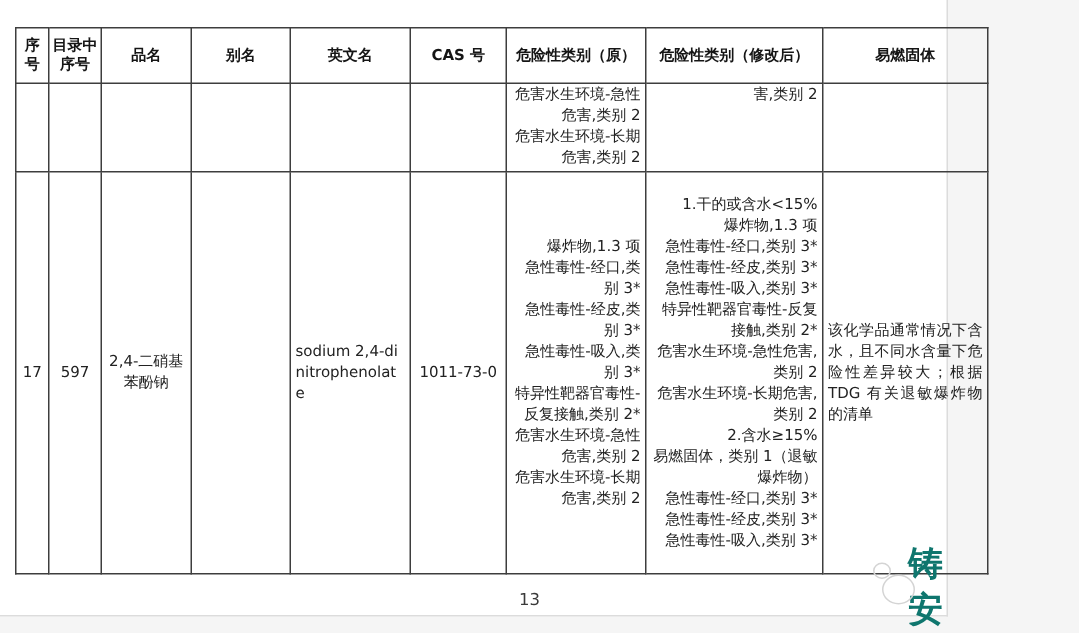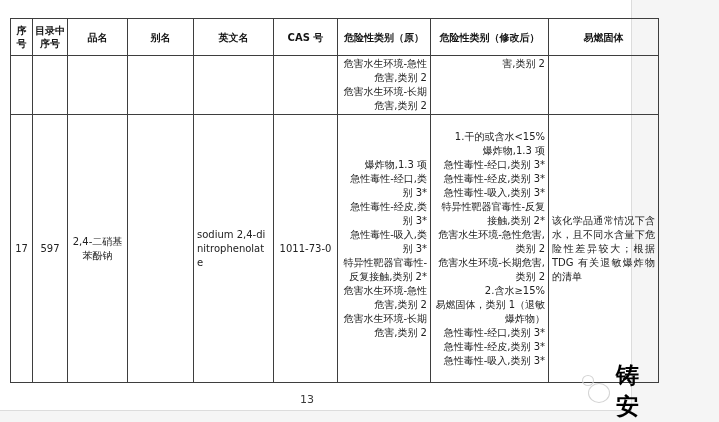--- a/index.html
+++ b/index.html
@@ -44,38 +44,38 @@
   tr.hdr  th { height:37px; }
   tr.carry td { height:56px; vertical-align:top; }
   tr.main td { height:268px; }
   td.center { text-align:center; }
   td.eng { text-align:left; word-break:break-all; }
   td.list { text-align:right; }
   td.reason { text-align:justify; }
   .b { font-weight:normal; }
   .page-number {
     position:absolute; left:300px; top:393px; width:60px;
-    text-align:left; font-size:11px; color:#3a3a3a;
+    text-align:right; font-size:11px; color:#3a3a3a;
   }
   .watermark {
     position:absolute; left:580px; top:360px;
     display:flex; align-items:center;
     color:#cdcdcd;
   }
   .wm-icon { position:relative; width:36px; height:36px; display:inline-block; }
   .wm-icon .c1 {
     position:absolute; left:2px; top:2px; width:12px; height:11px;
     border:1px solid #d4d4d4; border-radius:50%;
   }
   .wm-icon .c2 {
     position:absolute; left:8px; top:10px; width:22px; height:20px;
     border:1px solid #d4d4d4; border-radius:50%;
   }
   .wm-text {
-    font-size:23px; letter-spacing:2px; color:#000000; font-weight:bold;text-align:right;
+    font-size:23px; letter-spacing:2px; color:#0f766e; font-weight:bold;
   }
 </style>
 </head>
 <body>
 
 <div class="page">
 
   <table class="doc">
     <colgroup>
       <col style="width:22px">

